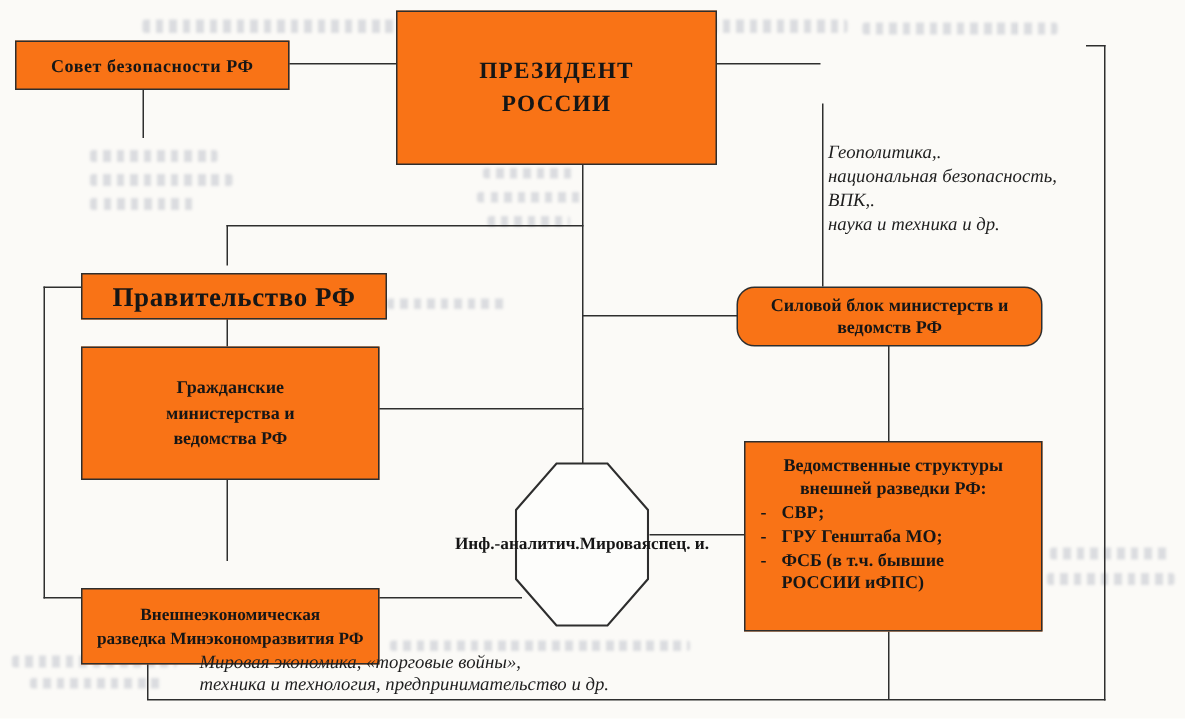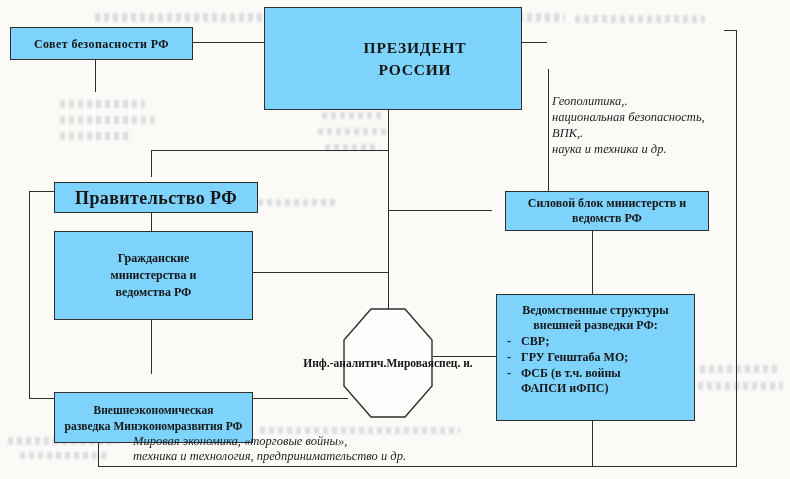--- a/index.html
+++ b/index.html
@@ -1,30 +1,30 @@
 <!DOCTYPE html>
 <html><head>
 <meta charset="utf-8">
 <style>
   html,body{margin:0;padding:0;background:#ffffff;}
   #page{position:relative;width:790px;height:479px;background:#fbfaf7;overflow:hidden;
         font-family:"Liberation Serif","DejaVu Serif",serif;color:#161616;}
 
   
-  .box{position:absolute;background:#7dd3fc;border:1px solid #2e2e2e;
+  .box{position:absolute;background:#f97316;border:1px solid #2e2e2e;
        display:flex;flex-direction:column;justify-content:center;align-items:center;
        text-align:center;font-weight:bold;font-size:12px;line-height:16px;z-index:3;}
   .bline{display:block;white-space:nowrap;}
 
   #b-security{left:10px;top:27px;width:181px;height:31px;letter-spacing:.4px;}
   #b-president{left:264px;top:7px;width:212px;height:101px;border-width:1.5px;
-               font-size:15.5px;line-height:22px;letter-spacing:.8px;padding-left:44px;}
+               font-size:15.5px;line-height:22px;letter-spacing:.8px;}
   #b-council{left:547px;top:25px;width:177px;height:44px;}
   #b-government{left:54px;top:182px;width:202px;height:29px;font-size:18px;letter-spacing:.4px;}
-  #b-power{left:505px;top:191px;width:202px;height:38px;line-height:15px;}
+  #b-power{left:491px;top:191px;width:202px;height:38px;line-height:15px;border-radius:12px;}
   #b-civil{left:54px;top:231px;width:197px;height:87px;line-height:17px;}
   #b-econ{left:54px;top:374px;width:197px;height:49px;line-height:16px;font-size:11.5px;margin-top:18px;}
 
   #b-dept{left:496px;top:294px;width:199px;height:127px;justify-content:flex-start;
           align-items:stretch;padding-top:8px;box-sizing:border-box;line-height:15px;}
   #b-dept .dept-title{text-align:center;}
   .dept-item{display:flex;text-align:left;padding-left:10px;margin-top:1px;}
   .dept-dash{width:14px;flex:0 0 14px;}
   .dept-item-text{max-width:128px;white-space:normal;}
 
@@ -127,21 +127,21 @@
     <div class="dept-item">
       <span class="dept-dash">-</span>
       <span class="dept-item-text">СВР;</span>
     </div>
     <div class="dept-item">
       <span class="dept-dash">-</span>
       <span class="dept-item-text">ГРУ Генштаба МО;</span>
     </div>
     <div class="dept-item">
       <span class="dept-dash">-</span>
-      <span class="dept-item-text">ФСБ (в т.ч. войны ФАПСИ иФПС)</span>
+      <span class="dept-item-text">ФСБ (в т.ч. бывшие РОССИИ иФПС)</span>
     </div>
   </div>
 
   <div id="octagon">
     <svg width="90" height="110" viewBox="0 0 90 110">
       <polygon points="28,1 62,1 89,32 89,78 62,109 28,109 1,78 1,32" fill="#fdfdfb" stroke="#2e2e2e" stroke-width="1.4"></polygon>
     </svg>
     <div class="oct-text">
       <span class="bline">Инф.-</span>
       <span class="bline">аналитич.</span>

